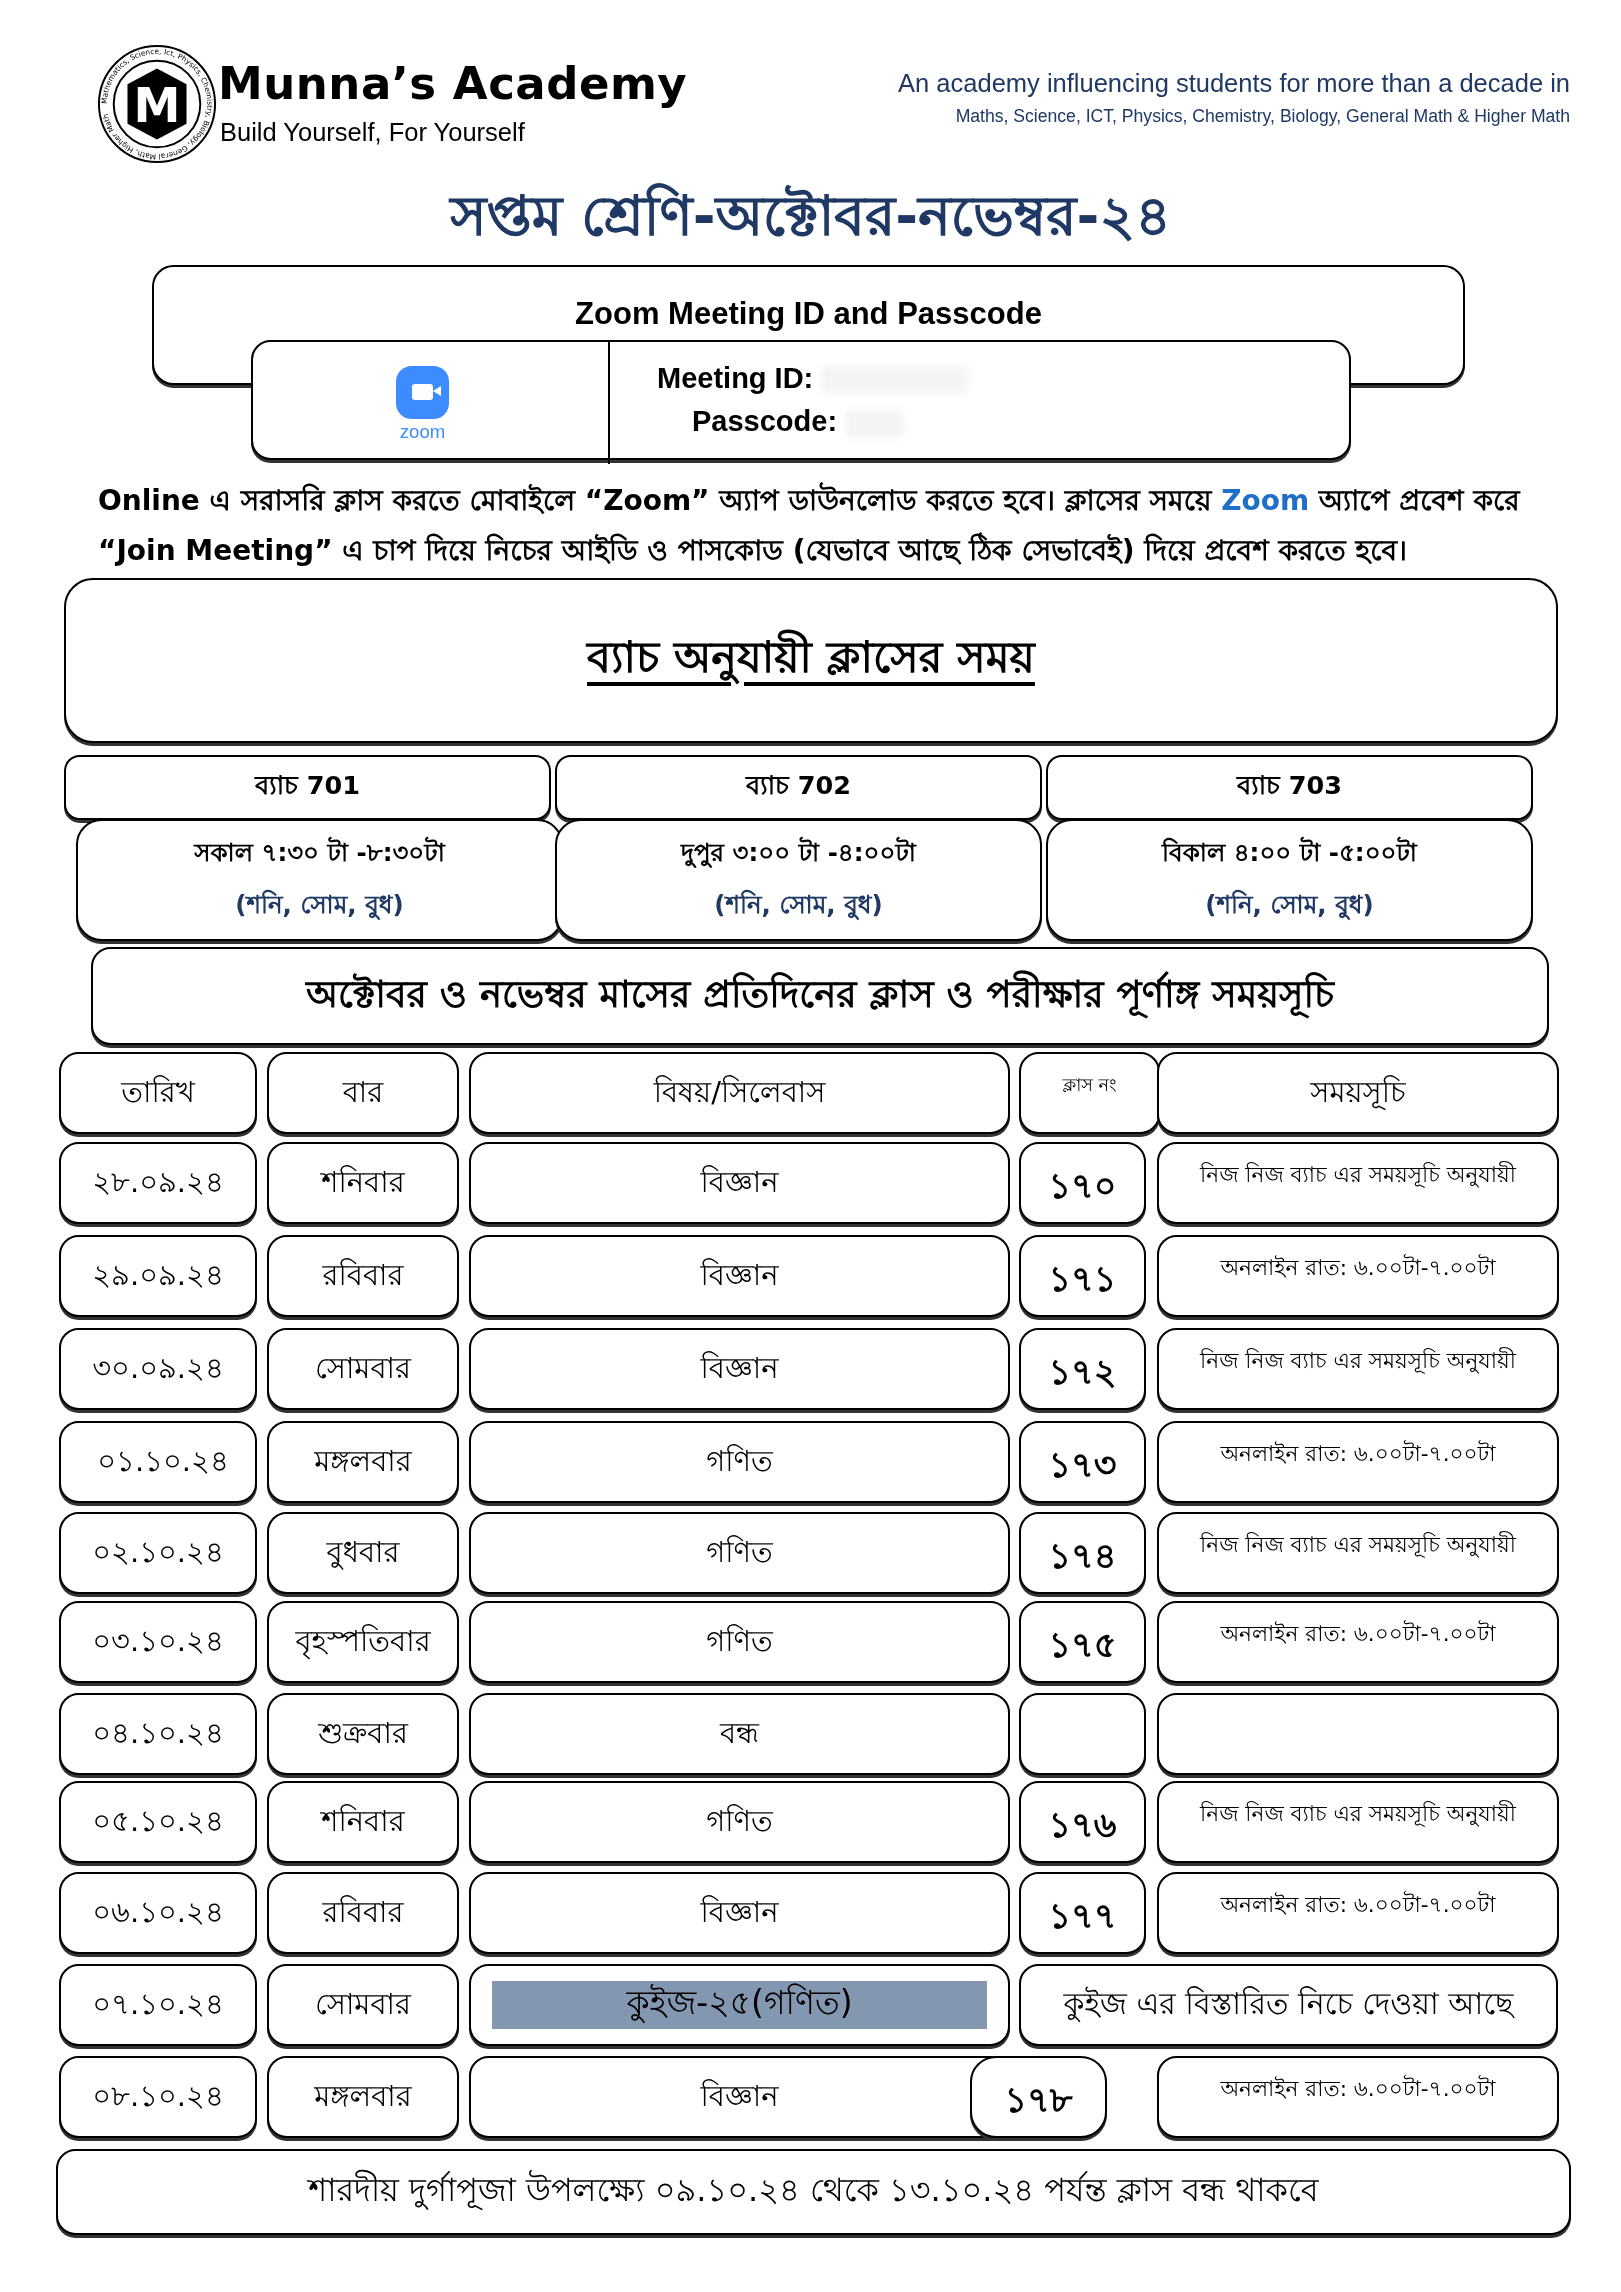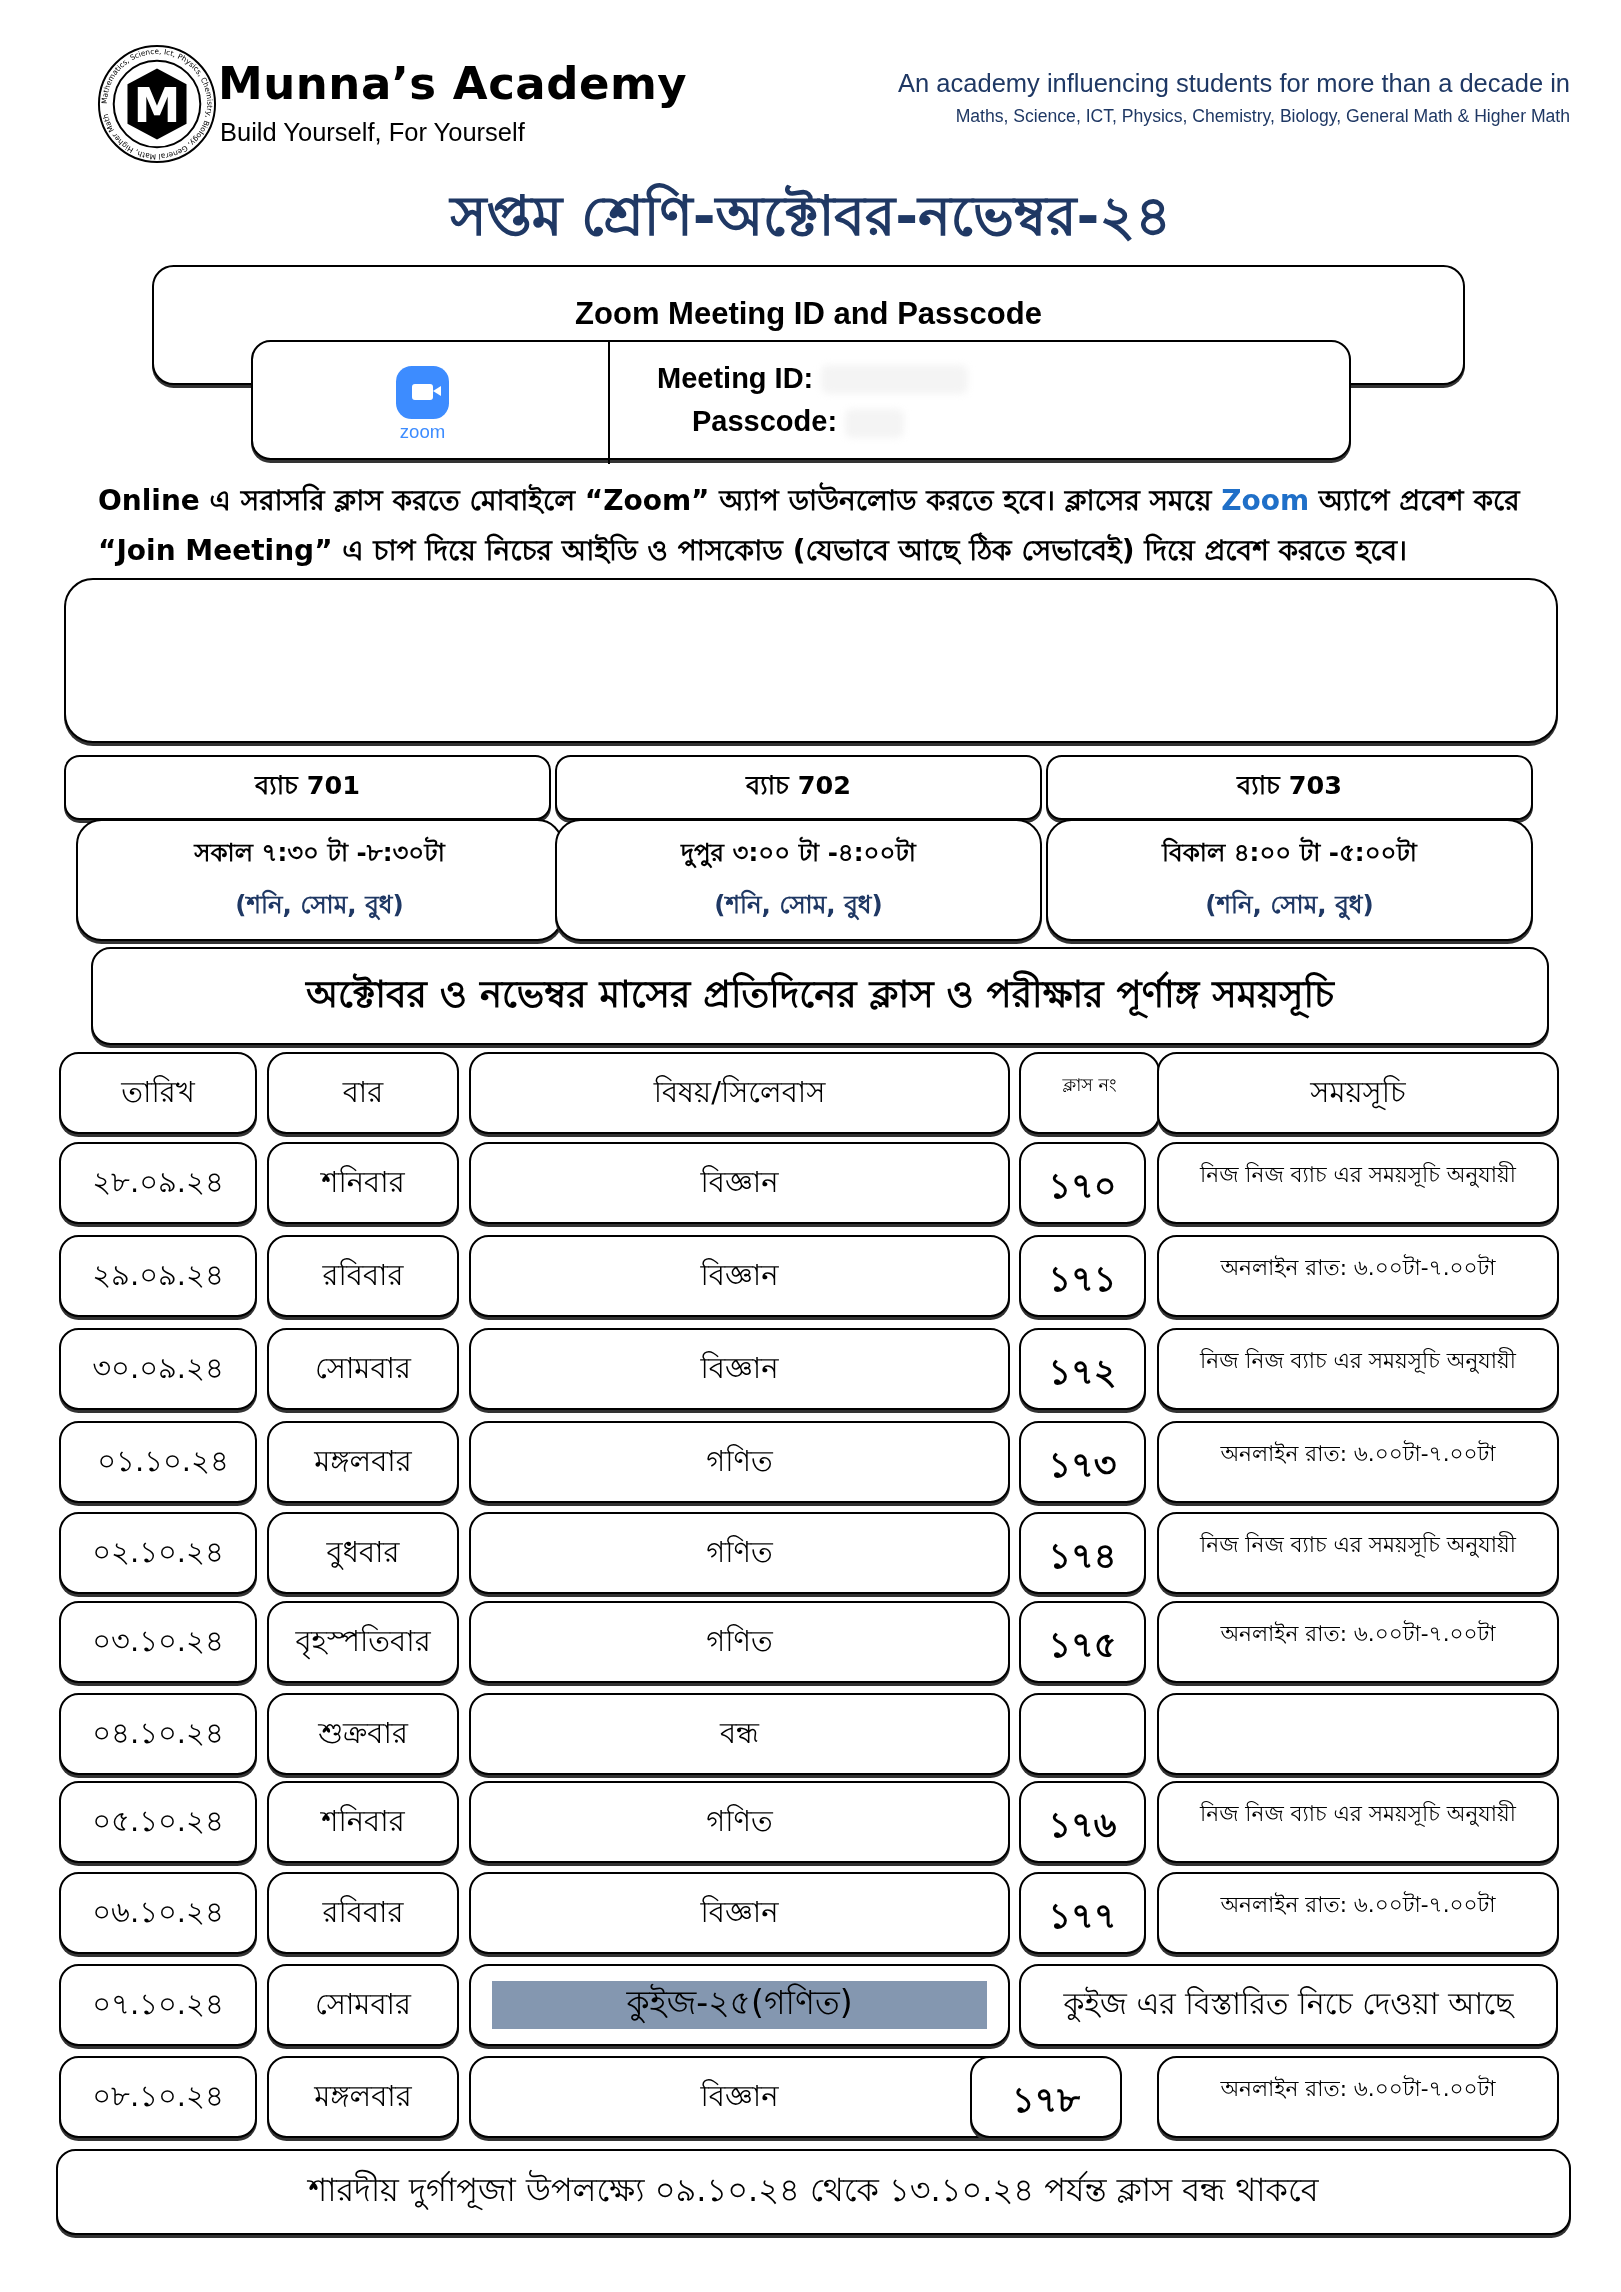--- a/index.html
+++ b/index.html
@@ -101,20 +101,21 @@
     <span>Passcode:</span>
     <span class="redacted short"></span>
   </div>
 </div>
 
 <div class="abs instr">
   <span>Online এ সরাসরি ক্লাস করতে মোবাইলে “Zoom” অ্যাপ ডাউনলোড করতে হবে। ক্লাসের সময়ে </span><span class="blue">Zoom</span><span> অ্যাপে প্রবেশ করে “Join Meeting” এ চাপ দিয়ে নিচের আইডি ও পাসকোড (যেভাবে আছে ঠিক সেভাবেই) দিয়ে প্রবেশ করতে হবে।</span>
 </div>
 
 <div class="box batch-box">
+  <div class="batch-title">ব্যাচ অনুযায়ী ক্লাসের সময়</div>
 </div>
 
 <div class="box batch-head" style="left:64px;width:487px;">ব্যাচ 701</div>
 <div class="box batch-head" style="left:555px;width:487px;">ব্যাচ 702</div>
 <div class="box batch-head" style="left:1046px;width:487px;">ব্যাচ 703</div>
 
 <div class="box batch-time" style="left:64px;width:487px;margin-left:12px;">
   <div class="t">সকাল ৭:৩০ টা -৮:৩০টা</div>
   <div class="d">(শনি, সোম, বুধ)</div>
 </div>
@@ -184,20 +185,20 @@
     <div class="box cell small" style="left: 1157px; width: 402px; top: 1872px; height: 82px;">অনলাইন রাত: ৬.০০টা-৭.০০টা</div>
     <div class="box cell" style="left: 59px; width: 198px; top: 1964px; height: 82px;">০৭.১০.২৪</div>
     <div class="box cell" style="left: 267px; width: 192px; top: 1964px; height: 82px;">সোমবার</div>
     <div class="box cell" style="left: 469px; width: 541px; top: 1964px; height: 82px;">
       <div class="quiz-highlight" style="background: rgb(132, 151, 176);">কুইজ-২৫(গণিত)</div>
     </div>
     <div class="box cell note-large" style="left: 1019px; width: 539px; top: 1964px; height: 82px;">কুইজ এর বিস্তারিত নিচে দেওয়া আছে</div>
     <div class="box cell" style="left: 59px; width: 198px; top: 2056px; height: 82px;">০৮.১০.২৪</div>
     <div class="box cell" style="left: 267px; width: 192px; top: 2056px; height: 82px;">মঙ্গলবার</div>
     <div class="box cell" style="left: 469px; width: 541px; top: 2056px; height: 82px;">বিজ্ঞান</div>
-    <div class="box cell num" style="left: 970px; width: 152px; top: 2056px; height: 82px;">১৭৮</div>
+    <div class="box cell num" style="left: 970px; width: 137px; top: 2056px; height: 82px; border-radius: 26px;">১৭৮</div>
     <div class="box cell small" style="left: 1157px; width: 402px; top: 2056px; height: 82px;">অনলাইন রাত: ৬.০০টা-৭.০০টা</div>
   </div>
 
 <div class="box footer-box">
   <span class="footer-text">শারদীয় দুর্গাপূজা উপলক্ষ্যে ০৯.১০.২৪ থেকে ১৩.১০.২৪ পর্যন্ত ক্লাস বন্ধ থাকবে</span>
 </div>
 
 
 </body></html>

